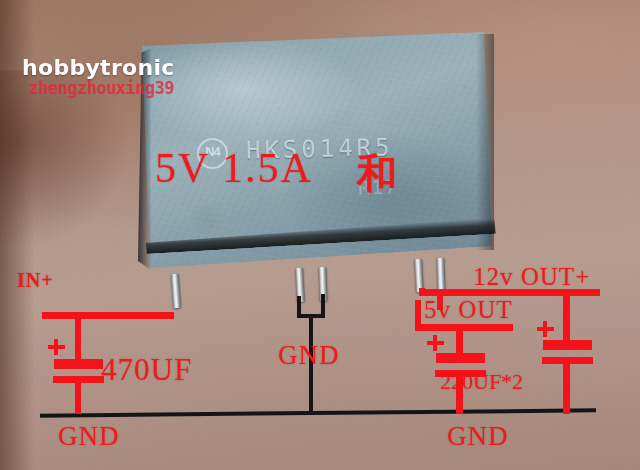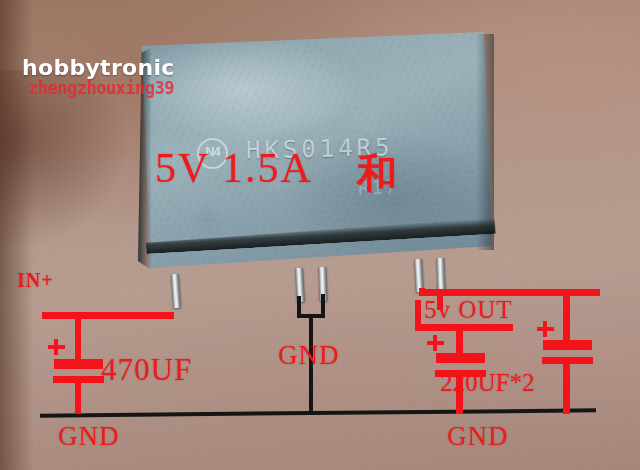--- a/index.html
+++ b/index.html
@@ -259,22 +259,23 @@
   <div class="r" style="left:437px; top:292px; width:6px; height:18px;"></div>
   <div class="r" style="left:415px; top:324px; width:98px; height:7px;"></div>
   <div class="r" style="left:415px; top:300px; width:6px; height:28px;"></div>
   <div class="r" style="left:456px; top:328px; width:7px; height:28px;"></div>
   <div class="r" style="left:436px; top:353px; width:49px; height:10px;"></div>
   <div class="r" style="left:435px; top:370px; width:51px; height:7px;"></div>
   <div class="r" style="left:456px; top:375px; width:7px; height:39px;"></div>
   <div class="r" style="left:427px; top:341px; width:17px; height:4px;"></div>
   <div class="r" style="left:433px; top:335px; width:4px; height:16px;"></div>
 
+  <div class="lbl" style="left:473px; top:263px; font-size:25px; letter-spacing:1px;">12v  OUT+</div>
   <div class="lbl" style="left:424px; top:296px; font-size:25px; letter-spacing:1px;">5v  OUT</div>
-  <div class="lbl" style="left:440px; top:369px; font-size:25px; letter-spacing:0px;">220UF*2</div>
+  <div class="lbl" style="left:440px; top:369px; font-size:22px; letter-spacing:0px;">220UF*2</div>
   <div class="lbl" style="left:447px; top:421px; font-size:27px; letter-spacing:1px;">GND</div>
 
   <div class="lbl" style="left:155px; top:144px; font-size:42px; letter-spacing:2px;">5V  1.5A</div>
   <div class="lbl" style="left:357px; top:146px; font-size:40px; font-family:'DejaVu Sans',sans-serif; font-weight:700;">和</div>
 
   <div class="wm-hobby">hobbytronic</div>
   <div class="wm-seller">zhengzhouxing39</div>
 
 </div>
 

